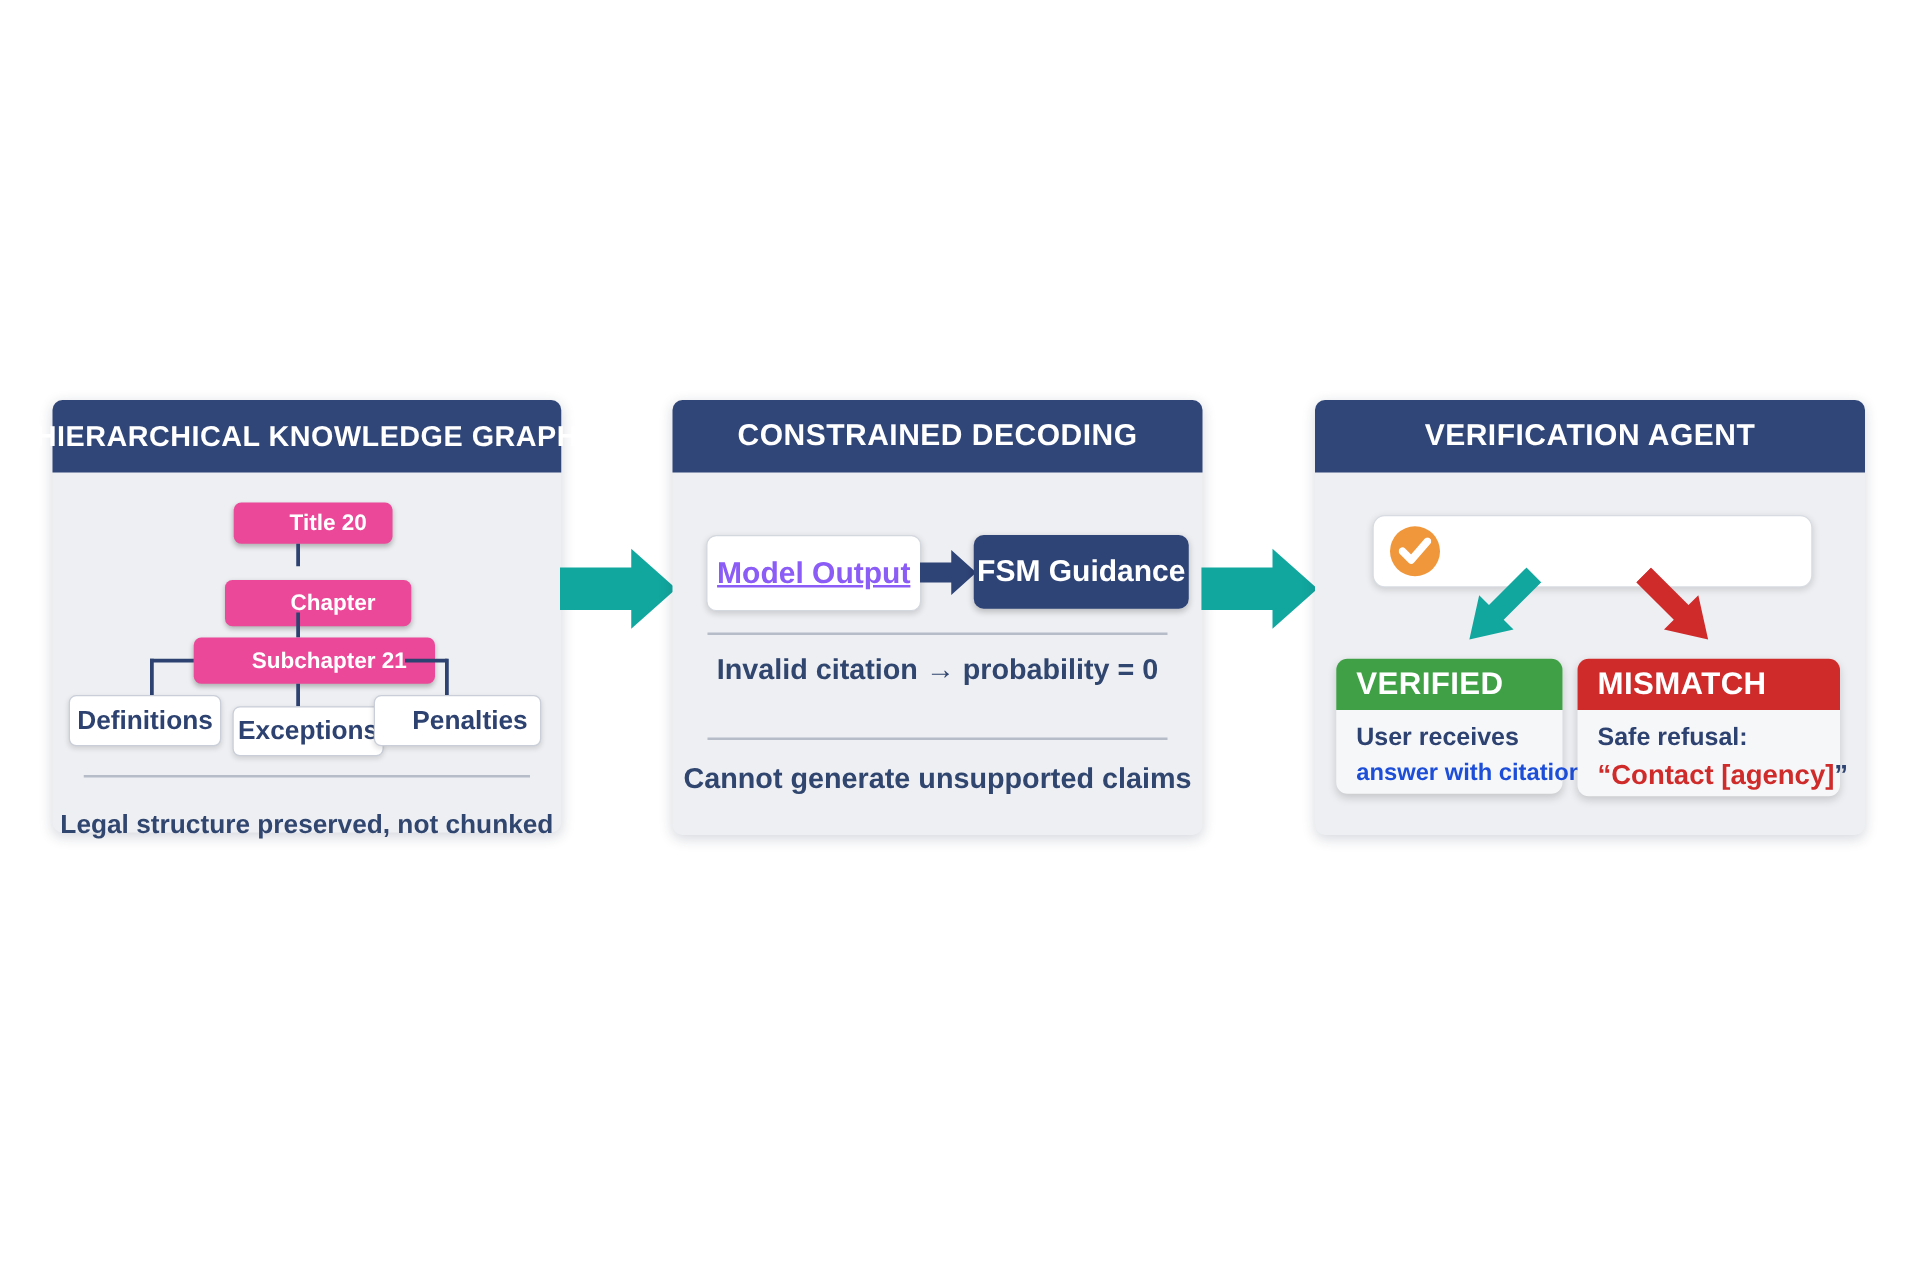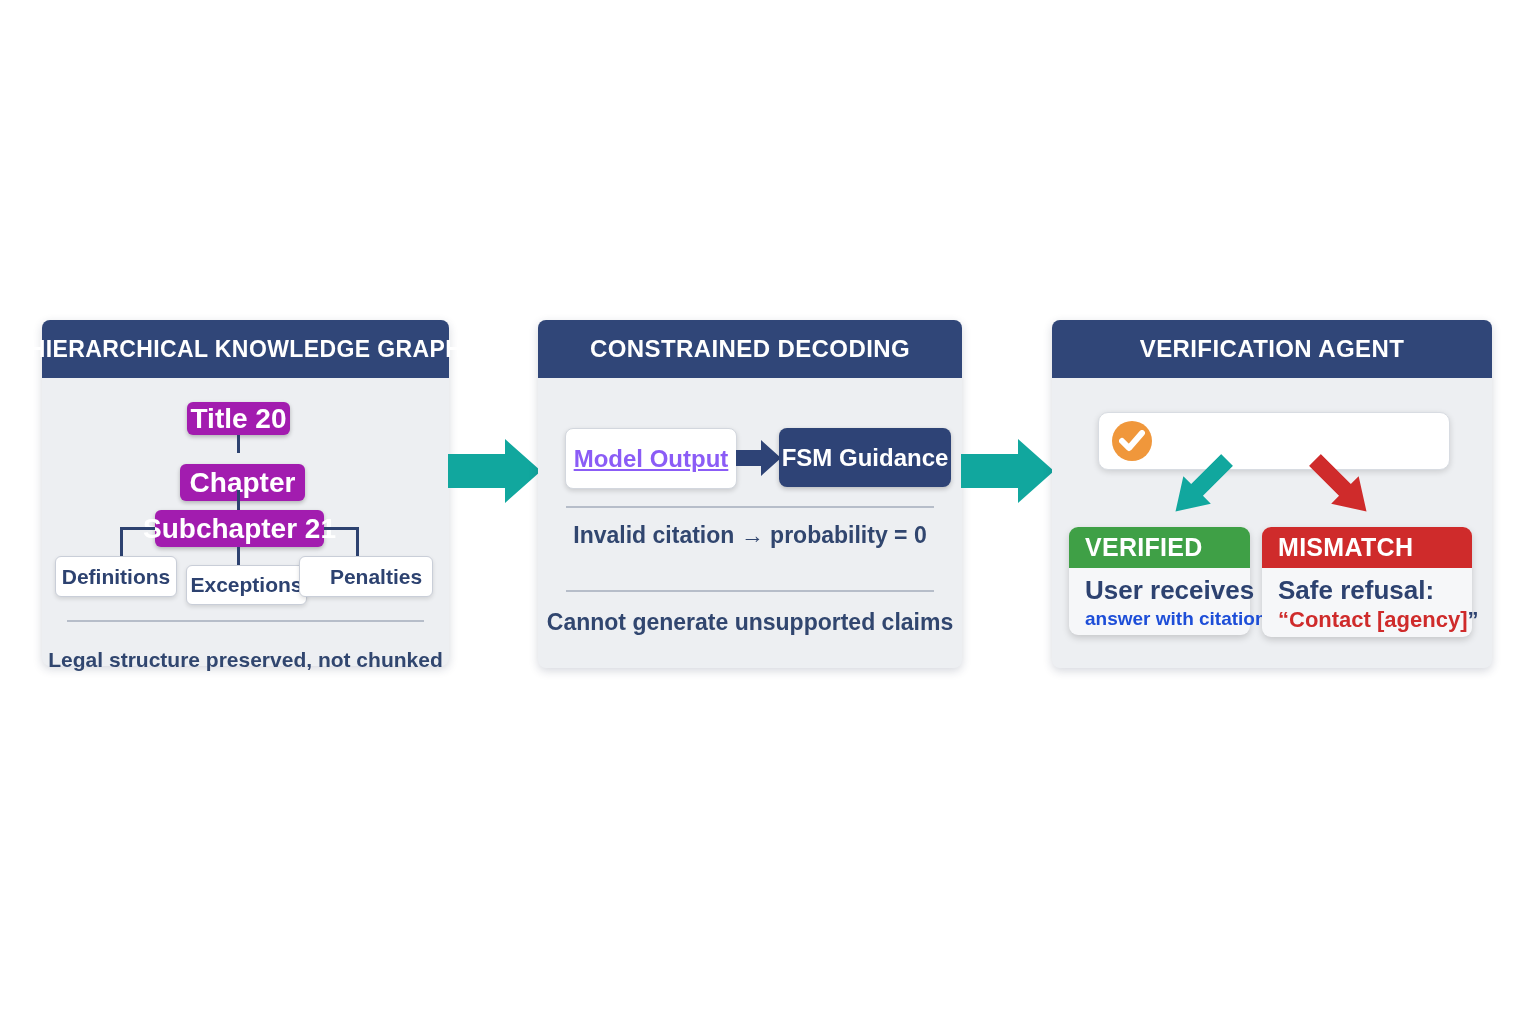--- a/index.html
+++ b/index.html
@@ -8,23 +8,23 @@
     font-family:"Liberation Sans", sans-serif;overflow:hidden;
     -webkit-font-smoothing:antialiased;
   }
   .panel{position:absolute;background:#edeff2;border-radius:8px;
     box-shadow:0 3px 10px rgba(30,40,70,0.18);}
   .panel-header{position:absolute;top:0;left:0;right:0;height:58px;
     background:#304678;border-radius:8px 8px 0 0;display:flex;align-items:center;
     justify-content:center;color:#ffffff;font-weight:bold;font-size:24px;
     letter-spacing:0.4px;white-space:nowrap;}
   
-  .node-dark{position:absolute;background:#a21caf;color:#ffffff;font-weight:bold;
+  .node-dark{position:absolute;background:#ec4899;color:#ffffff;font-weight:bold;
     border-radius:6px;display:flex;align-items:center;justify-content:center;
-    font-size:28px;box-shadow:0 2px 4px rgba(0,0,0,0.25);white-space:nowrap;}
+    font-size:18px;box-shadow:0 2px 4px rgba(0,0,0,0.25);white-space:nowrap;padding-left:24px;}
   .node-light{position:absolute;background:#ffffff;color:#2d4270;font-weight:bold;
     border:1px solid #c9ced8;border-radius:6px;display:flex;align-items:center;
     justify-content:center;font-size:21px;box-shadow:0 2px 4px rgba(0,0,0,0.12);
     white-space:nowrap;}
   .conn{position:absolute;background:#2d4270;}
   .divider{position:absolute;height:2px;background:#b6bdc9;}
   .caption-text{position:absolute;width:100%;text-align:center;color:#31466f;
     font-weight:bold;font-size:21px;}
   
   .white-box{position:absolute;background:#ffffff;border:1px solid #d3d7de;
@@ -45,21 +45,21 @@
   .question-text{color:#2a3f6d;font-weight:bold;font-size:23px;margin-left:14px;
     white-space:nowrap;}
   .result-card{position:absolute;background:#f6f7f9;border-radius:9px;
     box-shadow:0 3px 7px rgba(0,0,0,0.17);}
   .card-header{position:absolute;top:0;left:0;right:0;height:41px;
     border-radius:9px 9px 0 0;display:flex;align-items:center;color:#ffffff;
     font-weight:bold;font-size:25px;padding-left:16px;letter-spacing:0.3px;}
   .card-header.green{background:#3fa046;}
   .card-header.red{background:#cf2b2b;}
   .card-body{position:absolute;top:41px;left:0;right:0;bottom:0;padding:8px 14px 0 16px;}
-  .card-line1{color:#2d4270;font-weight:bold;font-size:26px;line-height:29px;white-space:nowrap;}
+  .card-line1{color:#2d4270;font-weight:bold;font-size:20px;line-height:29px;white-space:nowrap;}
   .card-line2{color:#1d4ed8;font-weight:bold;font-size:19px;line-height:27px;white-space:nowrap;}
   .refusal-line{font-size:22px;line-height:30px;font-weight:bold;white-space:nowrap;}
   .red-text{color:#cf2b2b;}
   .navy-text{color:#2d4270;}
   .arrow-abs{position:absolute;}
 </style>
 </head>
 <body>
 
 <div class="panel" style="left:42px;top:320px;width:407px;height:346px;">

